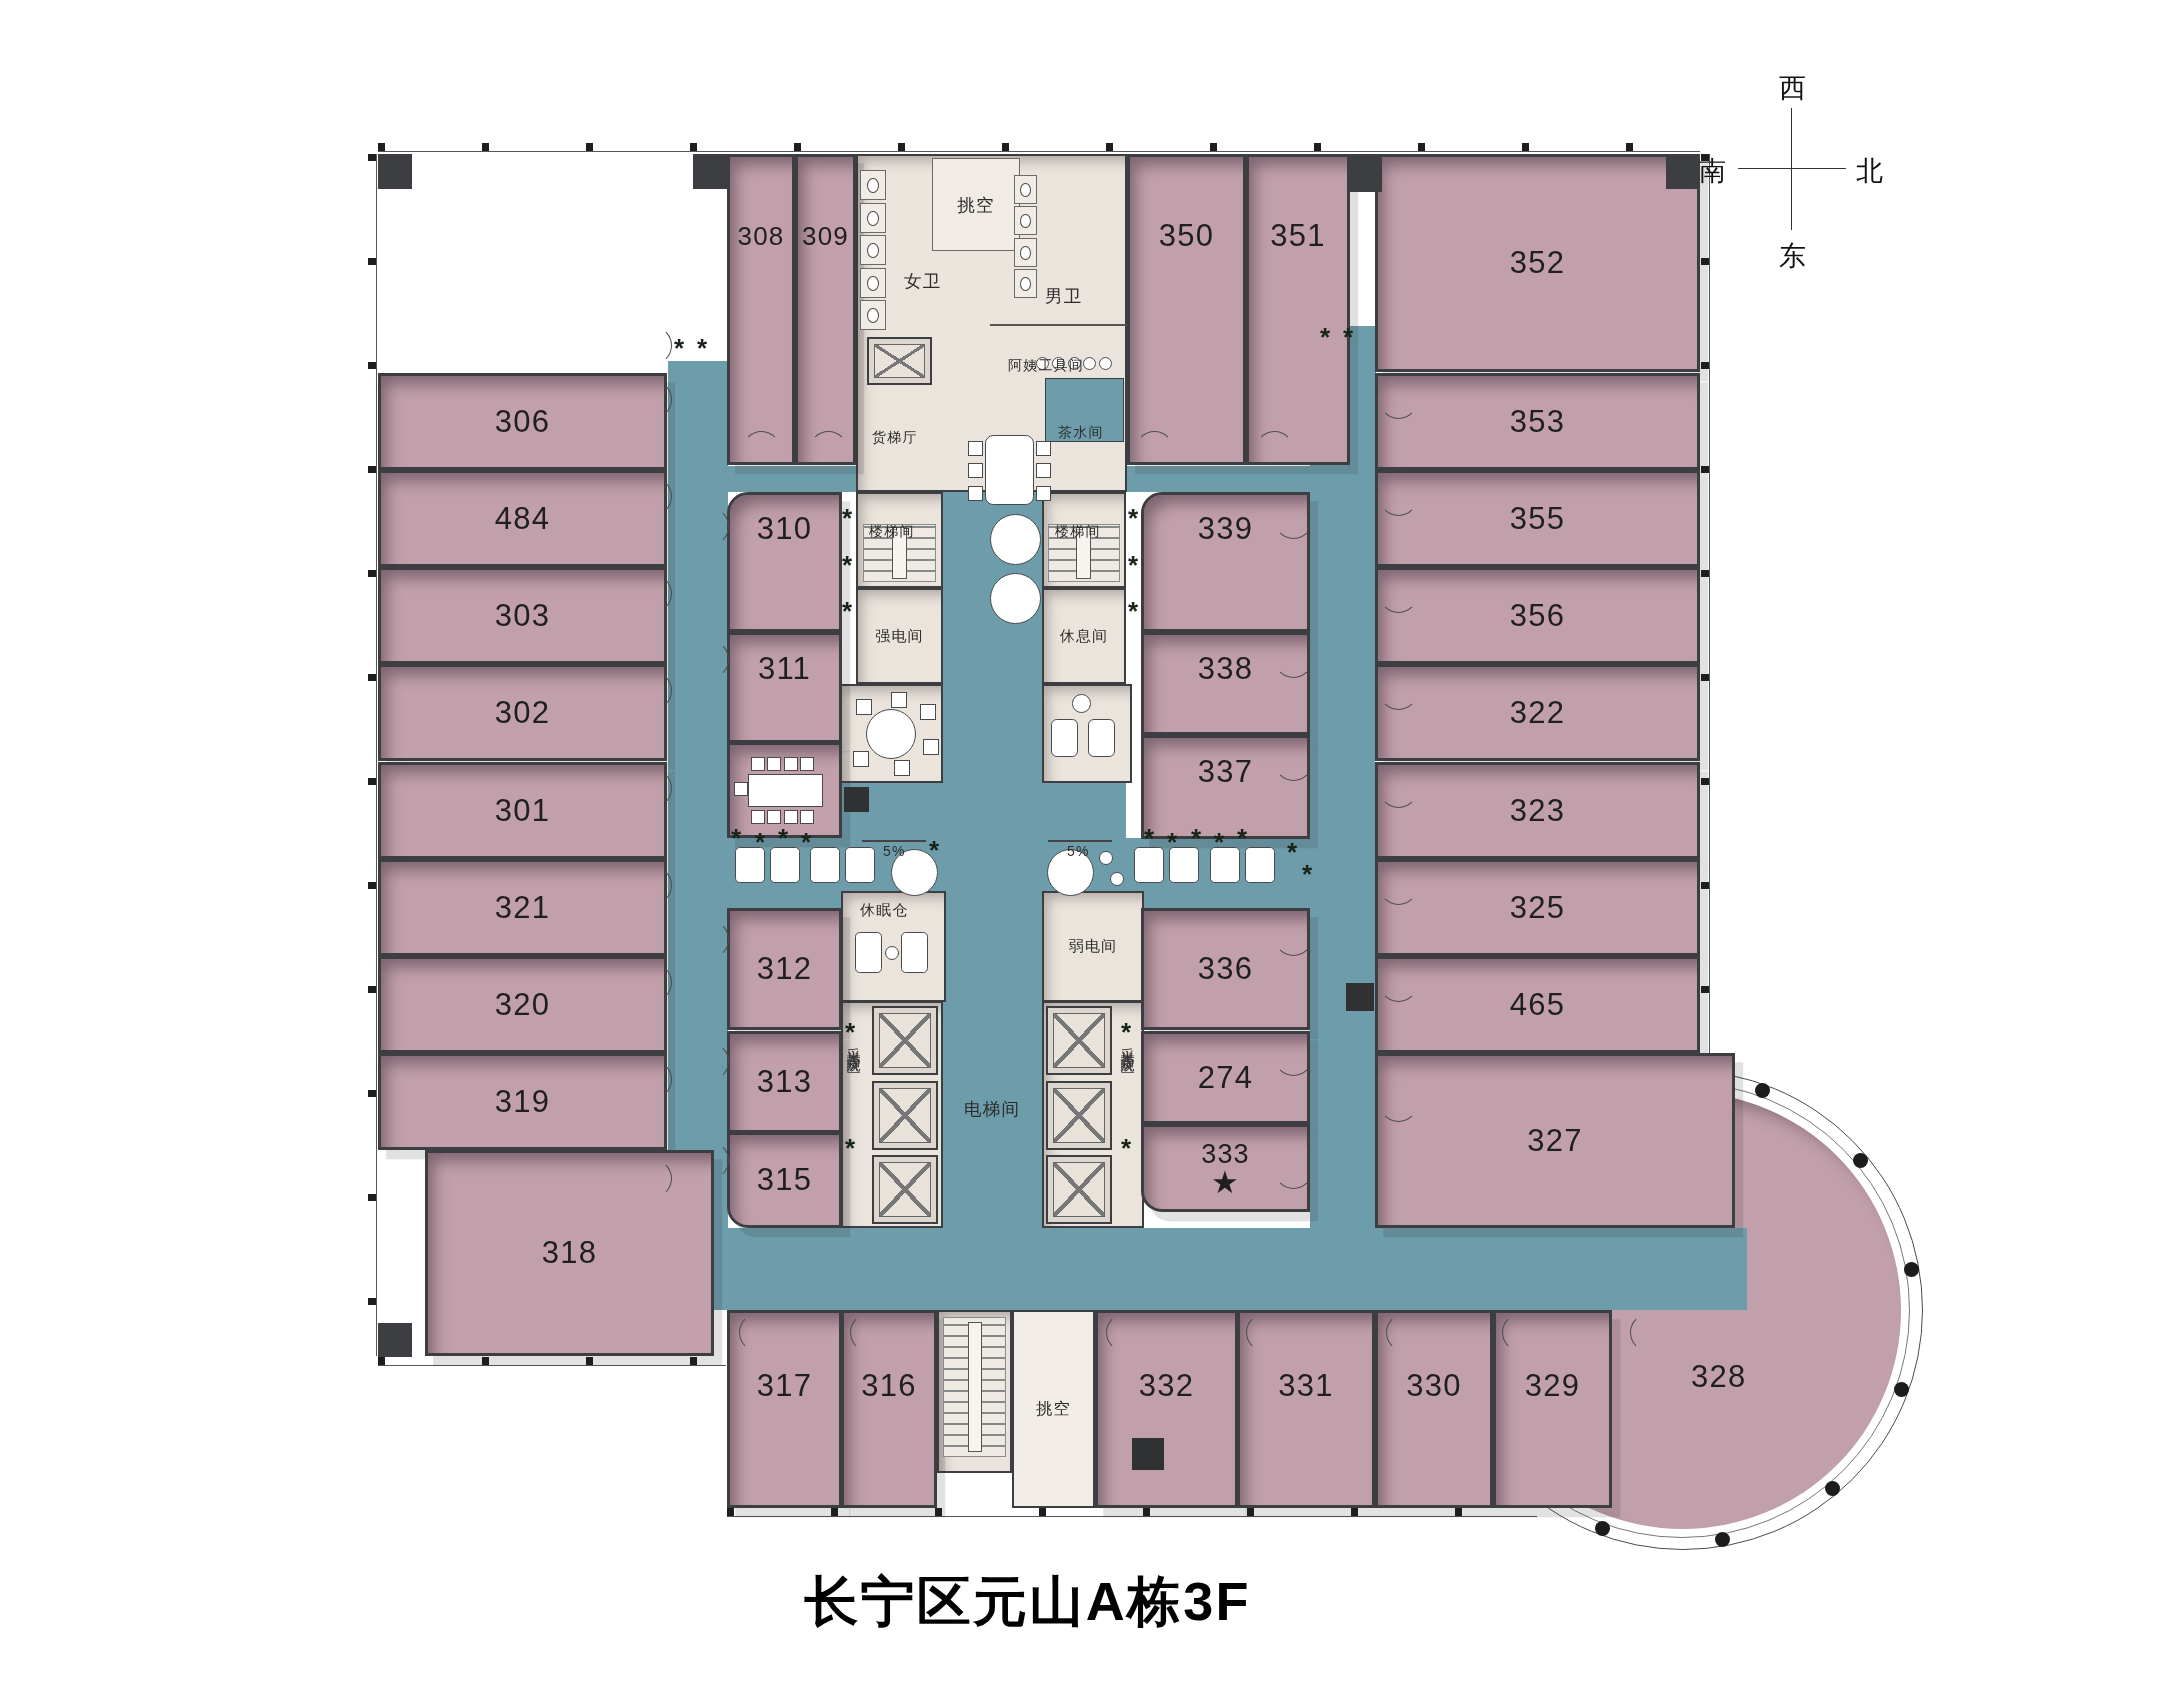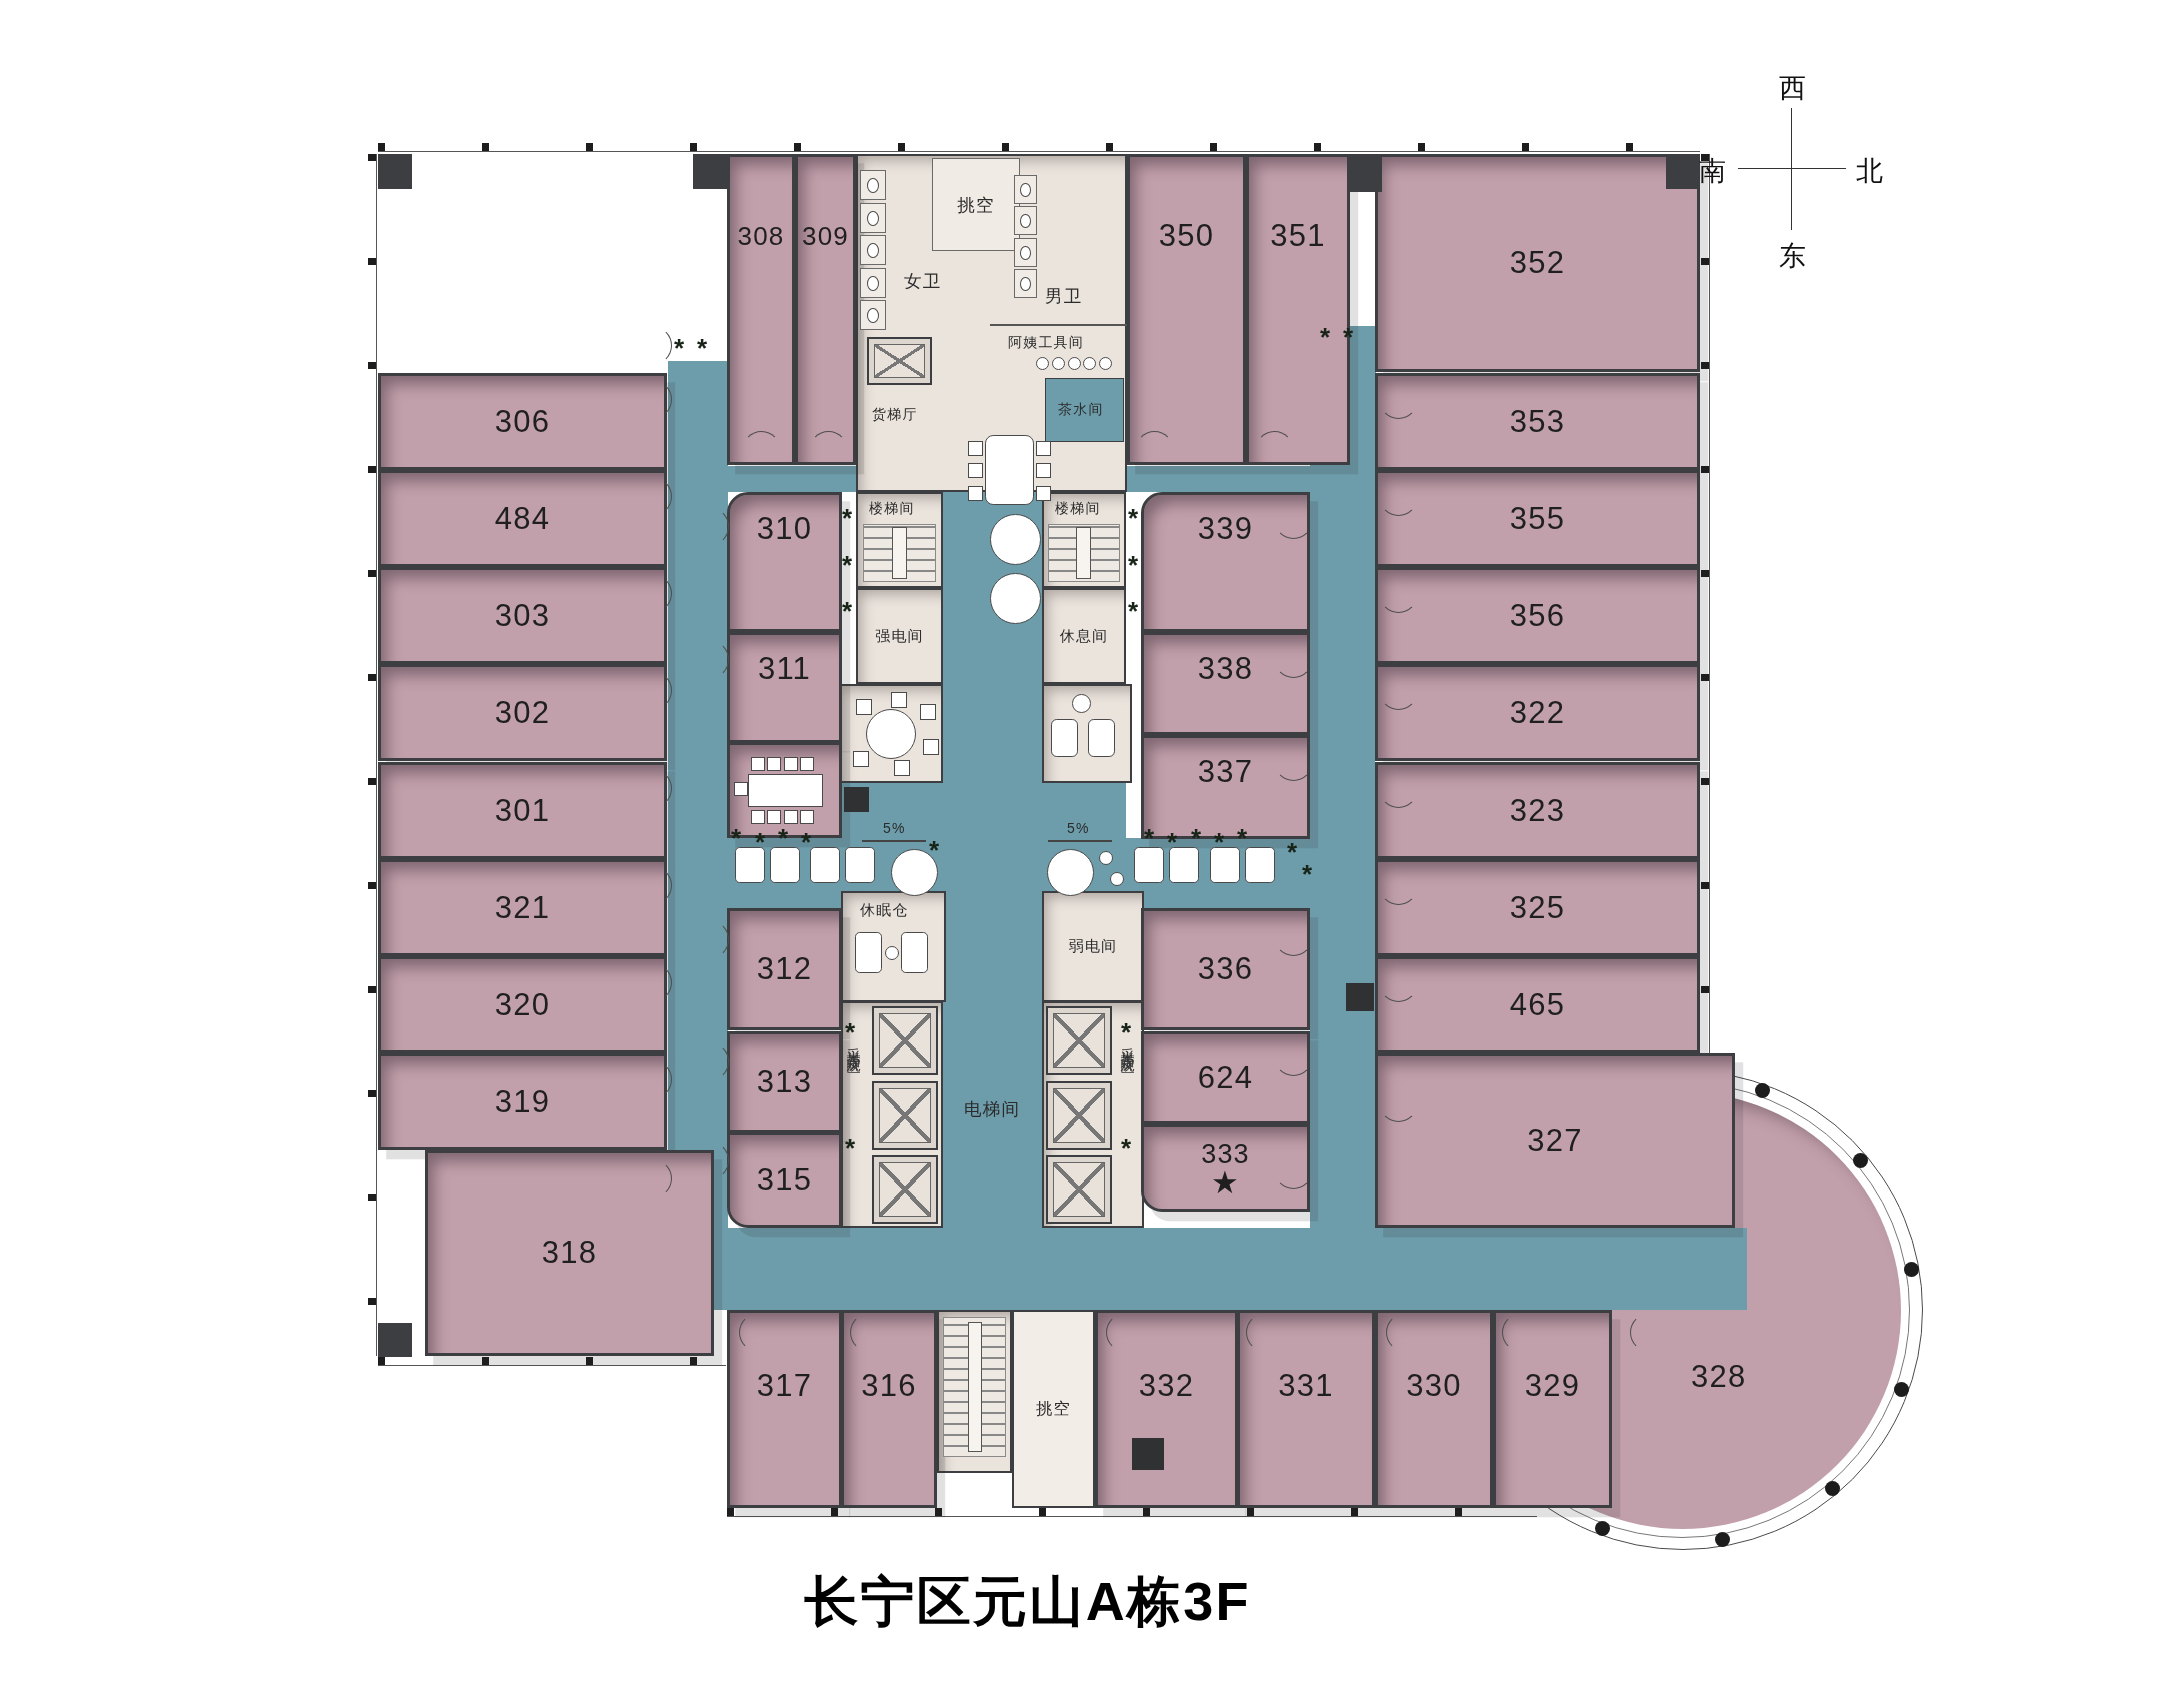--- a/index.html
+++ b/index.html
@@ -14,21 +14,21 @@
         box-shadow:inset 10.5px 13px 15px -4.7px rgba(45,30,42,.45), 8.2px 9.3px 0 rgba(40,40,45,.14);}
   .room>span{font-size:31px;color:#1f1f1f;letter-spacing:1.2px;}
   .room.small>span{font-size:26px;}
   .topalign{align-items:flex-start;}
   
   .core{position:absolute;box-sizing:border-box;background:#ebe4dd;border:2.9px solid #3c3e41;
         z-index:3;box-shadow:inset 8.2px 9.3px 13px -4.7px rgba(60,50,45,.35);}
   .sub{position:absolute;box-sizing:border-box;background:#f1ebe5;border:1.7px solid #6a6a6a;z-index:5;
        display:flex;align-items:center;justify-content:center;}
   .lbl{position:absolute;z-index:7;color:#2b2b2b;font-size:17.5px;letter-spacing:1.2px;white-space:nowrap;}
-  .lbl.s{font-size:14px;}
+  .lbl.s{font-size:14px;margin-top:23px;}
   .vtext{position:absolute;z-index:7;writing-mode:vertical-rl;font-size:14px;color:#333;letter-spacing:3.5px;}
   
   .fw{position:absolute;box-sizing:border-box;background:#fff;border:1.2px solid #4a4a4a;z-index:6;}
   .rnd{border-radius:50%;}
   .lift{position:absolute;box-sizing:border-box;background:#ddd6cf;border:2.3px solid #3c3e41;z-index:6;}
   .lift>div{position:absolute;inset:4.7px;border:1.2px solid #666;background:
       linear-gradient(to bottom right,transparent 47%,#777 47%,#777 53%,transparent 53%),
       linear-gradient(to bottom left,transparent 47%,#777 47%,#777 53%,transparent 53%),#e9e2db;}
   .treads{position:absolute;box-sizing:border-box;z-index:6;border:1.2px solid #8a8a8a;
       background:repeating-linear-gradient(0deg,transparent 0 9.3px,#888 9.3px 11px),#efe9e3;}
@@ -177,21 +177,21 @@
   <div class="room" style="left:727px;top:1031px;width:115px;height:102px;">
       <span>313</span>
     </div>
   <div class="room" style="left:727px;top:1132px;width:115px;height:96px;border-radius:0 0 0 21px;">
       <span>315</span>
     </div>
   <div class="room" style="left:1141px;top:908px;width:169px;height:122px;">
       <span>336</span>
     </div>
   <div class="room" style="left:1141px;top:1031px;width:169px;height:93px;">
-      <span>624</span>
+      <span>274</span>
     </div>
   <div class="room" style="left:1141px;top:1124px;width:169px;height:88px;border-radius:0 0 0 21px;flex-direction:column;">
       <span style="font-size:27px;">333</span>
       <span class="star">★</span>
   </div>
 
   <div class="room topalign" style="left:727px;top:1310px;width:115px;height:198px;padding-top:55px;">
       <span>317</span>
     </div>
   <div class="room topalign" style="left:841px;top:1310px;width:96px;height:198px;padding-top:55px;">

